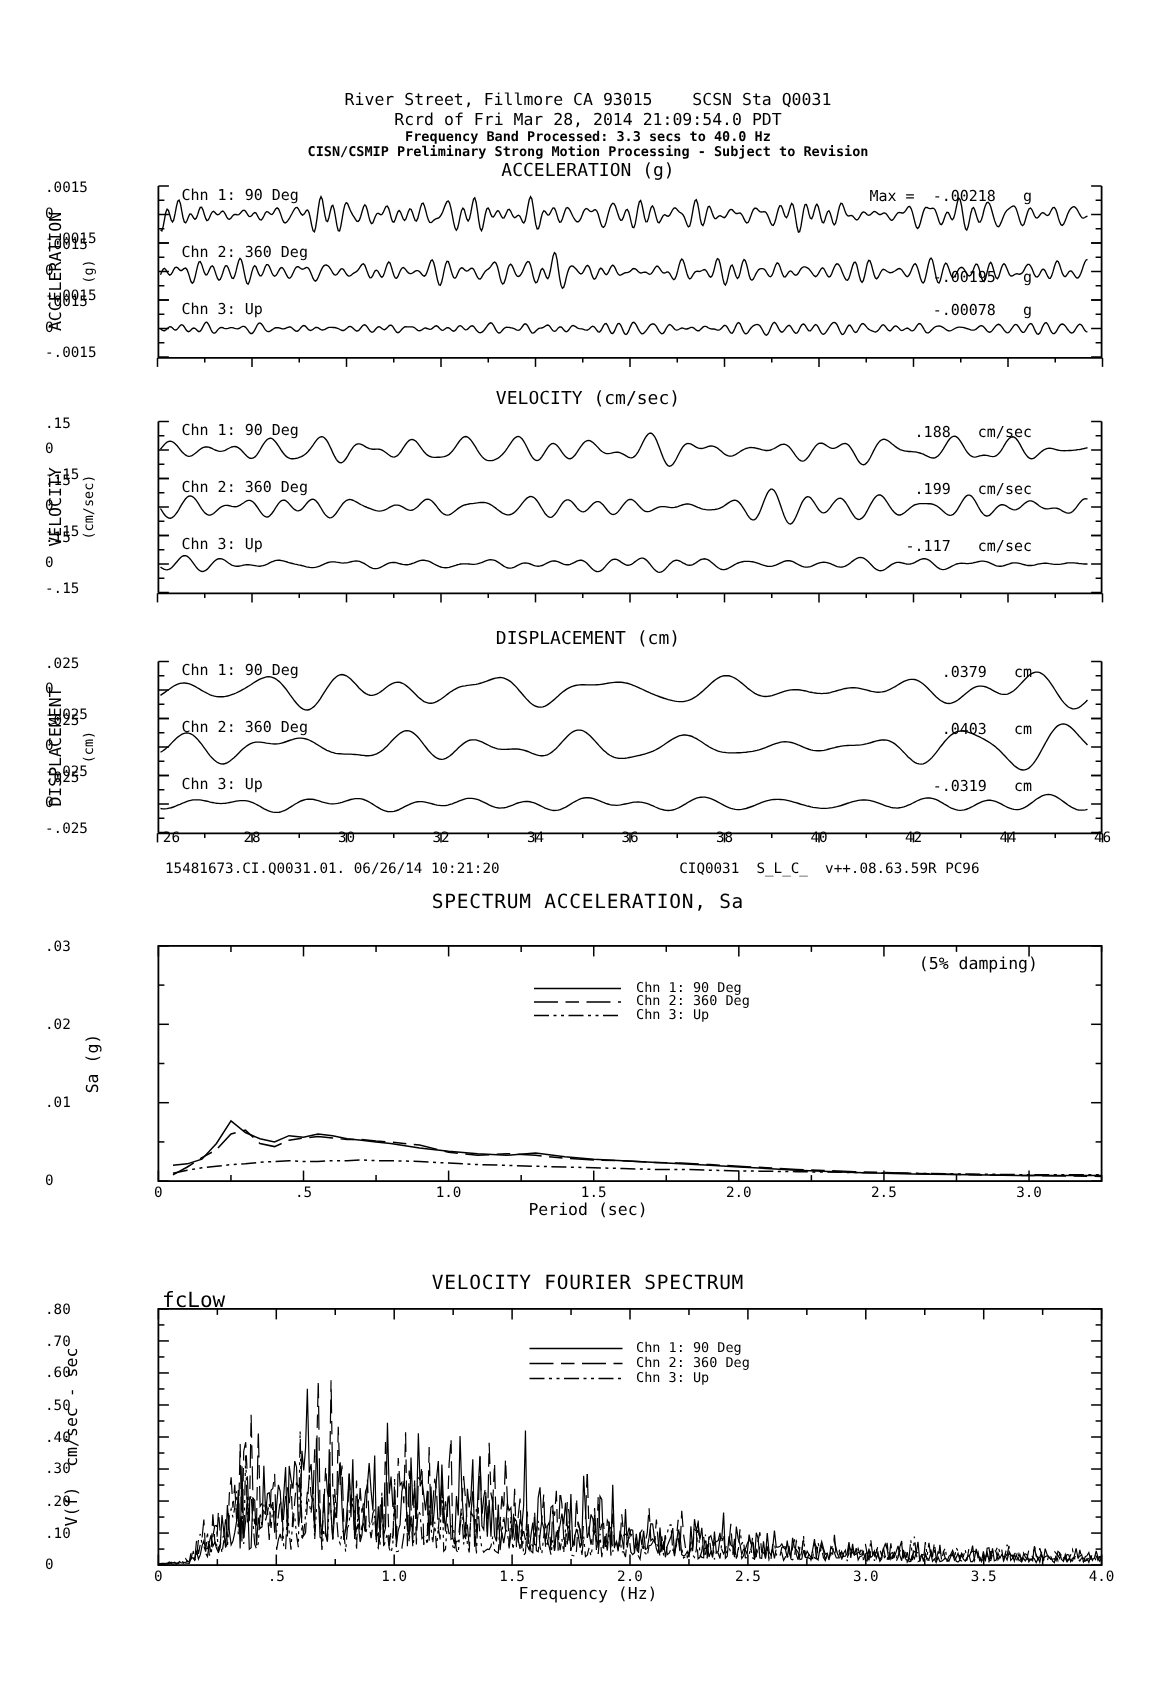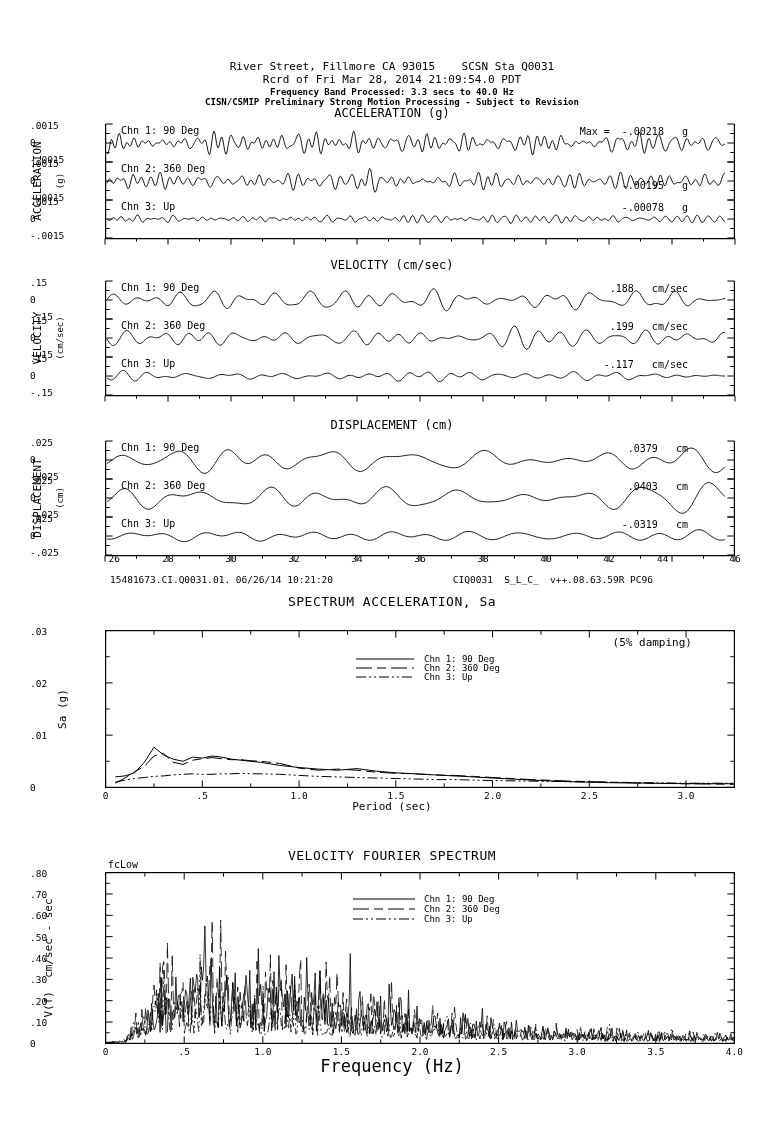--- a/index.html
+++ b/index.html
@@ -43,23 +43,23 @@
 
   <div class="foot" style="left:110px;top:574px">15481673.CI.Q0031.01. 06/26/14 10:21:20</div>
   <div class="foot" style="right:125px;top:574px">CIQ0031  S_L_C_  v++.08.63.59R PC96</div>
 
   <div class="abs ctr big-title" style="top:594px">SPECTRUM ACCELERATION, Sa</div>
   <div class="abs" style="right:86px;top:636px;font-size:11px;white-space:pre">(5% damping)</div>
   <div class="rot" style="left:62px;top:709px;font-size:11px">Sa (g)</div>
   <div class="abs ctr" style="top:800px;font-size:11px">Period (sec)</div>
 
   <div class="abs ctr big-title" style="top:848px">VELOCITY FOURIER SPECTRUM</div>
-  <div class="abs" style="left:108px;top:859px;font-size:10px">fcLow</div>
+  <div class="abs" style="left:108px;top:859px;font-size:14px">fcLow</div>
   <div class="rot" style="left:48px;top:958px;font-size:11px">V(f)  cm/sec - sec</div>
-  <div class="abs ctr" style="top:1056px;font-size:17px">Frequency (Hz)</div>
+  <div class="abs ctr" style="top:1056px;font-size:11px">Frequency (Hz)</div>
 
   <div id="dyn">
       <svg width="630" height="38" style="left: 105px; top: 124px;">
         <line x1="0.6" y1="0" x2="0.6" y2="38" stroke="#000000" stroke-width="1.2"></line>
         <line x1="629.4" y1="0" x2="629.4" y2="38" stroke="#000000" stroke-width="1.2"></line>
         <line x1="0.6" y1="0" x2="7.6" y2="0" stroke="#000000" stroke-width="1"></line>
         <line x1="622.4" y1="0" x2="629.4" y2="0" stroke="#000000" stroke-width="1"></line>
         <line x1="0.6" y1="9.5" x2="4.6" y2="9.5" stroke="#000000" stroke-width="1"></line>
         <line x1="625.4" y1="9.5" x2="629.4" y2="9.5" stroke="#000000" stroke-width="1"></line>
         <line x1="0.6" y1="19" x2="7.6" y2="19" stroke="#000000" stroke-width="1"></line>
@@ -309,21 +309,21 @@
       </svg>
       <div class="tl" style="left: 90px; top: 553px; width: 30px; text-align: right;">26</div>
       <div class="tl" style="left: 153px; top: 553px; width: 30px; text-align: center;">28</div>
       <div class="tl" style="left: 216px; top: 553px; width: 30px; text-align: center;">30</div>
       <div class="tl" style="left: 279px; top: 553px; width: 30px; text-align: center;">32</div>
       <div class="tl" style="left: 342px; top: 553px; width: 30px; text-align: center;">34</div>
       <div class="tl" style="left: 405px; top: 553px; width: 30px; text-align: center;">36</div>
       <div class="tl" style="left: 468px; top: 553px; width: 30px; text-align: center;">38</div>
       <div class="tl" style="left: 531px; top: 553px; width: 30px; text-align: center;">40</div>
       <div class="tl" style="left: 594px; top: 553px; width: 30px; text-align: center;">42</div>
-      <div class="tl" style="left: 657px; top: 553px; width: 30px; ">44</div>
+      <div class="tl" style="left: 657px; top: 553px; width: 30px; text-align: center;">44</div>
       <div class="tl" style="left: 720px; top: 553px; width: 30px; text-align: center;">46</div>
       <svg width="630" height="158" style="left: 105px; top: 630px;">
         <rect x="0.6" y="0.6" width="628.8" height="156.8" fill="none" stroke="#000000" stroke-width="1.2"></rect>
         <line x1="0.6" y1="0.6" x2="0.6" y2="7.6" stroke="#000000" stroke-width="1"></line>
         <line x1="0.6" y1="150.4" x2="0.6" y2="157.4" stroke="#000000" stroke-width="1"></line>
         <line x1="48.96923076923077" y1="0.6" x2="48.96923076923077" y2="4.6" stroke="#000000" stroke-width="1"></line>
         <line x1="48.96923076923077" y1="153.4" x2="48.96923076923077" y2="157.4" stroke="#000000" stroke-width="1"></line>
         <line x1="97.33846153846153" y1="0.6" x2="97.33846153846153" y2="7.6" stroke="#000000" stroke-width="1"></line>
         <line x1="97.33846153846153" y1="150.4" x2="97.33846153846153" y2="157.4" stroke="#000000" stroke-width="1"></line>
         <line x1="145.7076923076923" y1="0.6" x2="145.7076923076923" y2="4.6" stroke="#000000" stroke-width="1"></line>

